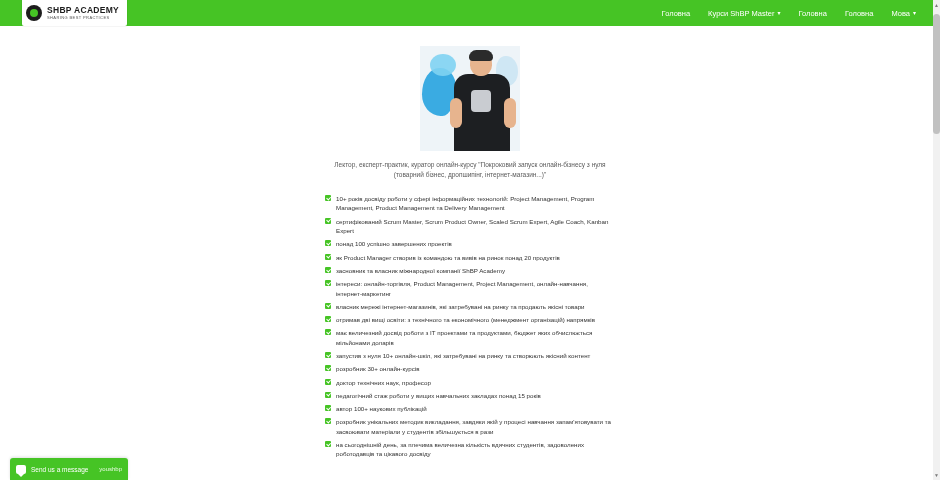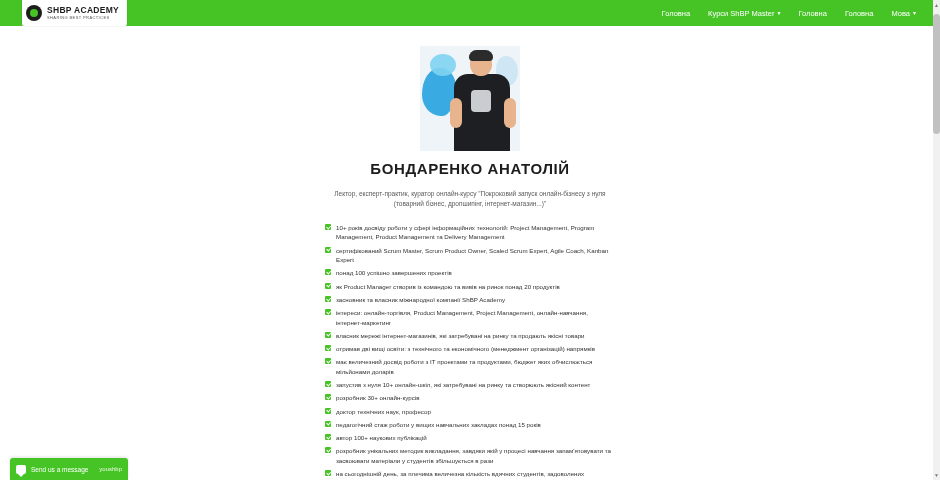--- a/index.html
+++ b/index.html
@@ -297,21 +297,20 @@
       <div class="hero-body"></div>
       <div class="hero-arm-l"></div>
       <div class="hero-arm-r"></div>
       <div class="hero-print"></div>
       <div class="hero-head"></div>
       <div class="hero-hair"></div>
     </div>
   </div>
 
   <div class="content">
-    <h1 class="title">БОНДАРЕНКО АНАТОЛІЙ</h1>
     <p class="subtitle">Лектор, експерт-практик, куратор онлайн-курсу "Покроковий запуск онлайн-бізнесу з нуля (товарний бізнес, дропшипінг, інтернет-магазин...)"</p>
     <ul class="bullets">
       <li class="bullet"><span class="check"></span><span>10+ років досвіду роботи у сфері інформаційних технологій: Project Management, Program Management, Product Management та Delivery Management</span></li>
       <li class="bullet"><span class="check"></span><span>сертифікований Scrum Master, Scrum Product Owner, Scaled Scrum Expert, Agile Coach, Kanban Expert</span></li>
       <li class="bullet"><span class="check"></span><span>понад 100 успішно завершених проектів</span></li>
       <li class="bullet"><span class="check"></span><span>як Product Manager створив із командою та вивів на ринок понад 20 продуктів</span></li>
       <li class="bullet"><span class="check"></span><span>засновник та власник міжнародної компанії ShBP Academy</span></li>
       <li class="bullet"><span class="check"></span><span>інтереси: онлайн-торгівля, Product Management, Project Management, онлайн-навчання, інтернет-маркетинг</span></li>
       <li class="bullet"><span class="check"></span><span>власник мережі інтернет-магазинів, які затребувані на ринку та продають якісні товари</span></li>
       <li class="bullet"><span class="check"></span><span>отримав дві вищі освіти: з технічного та економічного (менеджмент організацій) напрямків</span></li>

